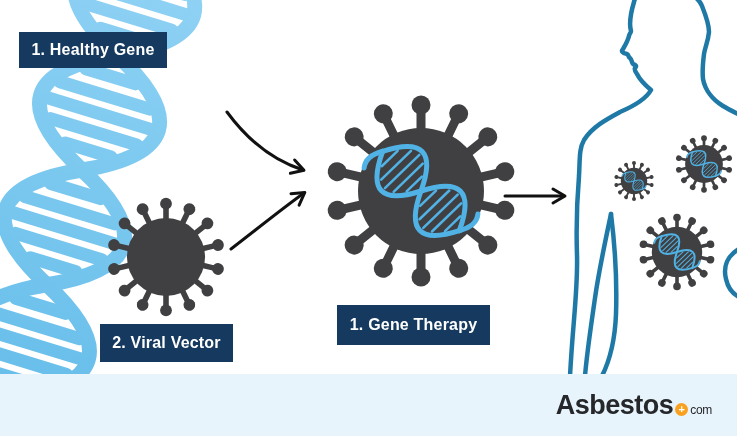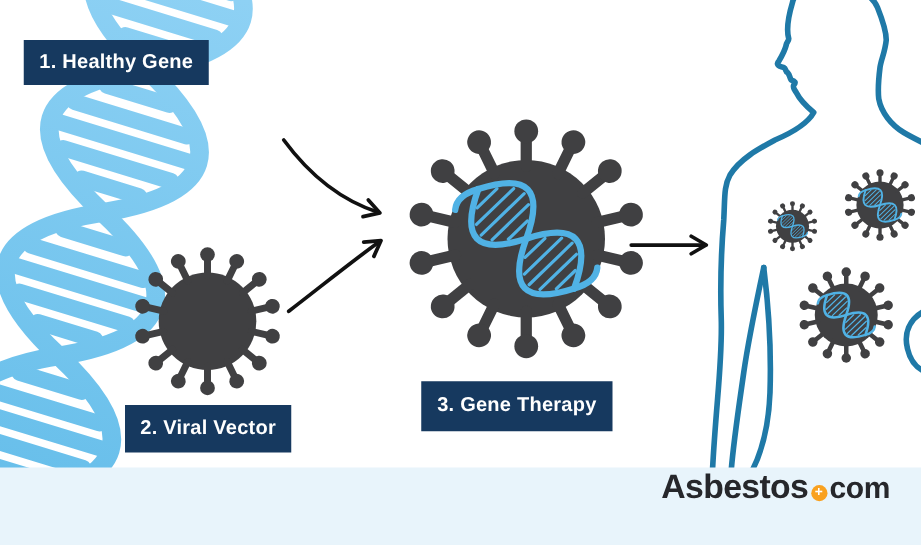--- a/index.html
+++ b/index.html
@@ -13,26 +13,26 @@
     position:absolute;display:flex;align-items:center;justify-content:center;
     background:var(--label-bg,#16395F);color:var(--label-text,#fff);
     font-weight:bold;font-size:16px;letter-spacing:.2px;
   }
   .label-1{left:19px;top:32px;width:148px;height:36px;}
   .label-2{left:100px;top:324px;width:133px;height:38px;}
   .label-3{left:337px;top:305px;width:153px;height:40px;}
   .footer{
     position:absolute;left:0;top:374px;width:737px;height:62px;
     background:var(--footer-bg,#E8F4FB);
-    display:flex;justify-content:flex-end;
+    display:flex;align-items:center;justify-content:flex-end;
     padding-right:25px;box-sizing:border-box;
   }
   .logo{display:flex;align-items:baseline;color:var(--logo-text,#26272B);}
   .logo .name{font-size:27px;font-weight:bold;letter-spacing:-.5px;}
-  .logo .tld{font-size:24px;font-weight:bold;letter-spacing:-.3px;}
+  .logo .tld{font-size:12px;font-weight:normal;letter-spacing:-.3px;}
   .badge{
     display:inline-flex;align-items:center;justify-content:center;
     width:13px;height:13px;border-radius:50%;
     background:var(--logo-badge,#F9A11F);color:#fff;
     font-size:11px;font-weight:bold;line-height:13px;
     margin:0 2px;transform:translateY(-1px);
   }
 </style>
 </head>
 <body>
@@ -151,21 +151,21 @@
       <path d="M 739,249 C 727,256 723,267 726,279 C 728,288 733,294 739,297"></path>
     </g>
 
     <use href="#virus-gene" transform="translate(613,160) scale(0.21)"></use>
     <use href="#virus-gene" transform="translate(674,134) scale(0.30)"></use>
     <use href="#virus-gene" transform="translate(637,212) scale(0.40)"></use>
   </svg>
 
   <div class="step-label label-1">1. Healthy Gene</div>
   <div class="step-label label-2">2. Viral Vector</div>
-  <div class="step-label label-3">3. Gene Therapy</div>
+  <div class="step-label label-3">1. Gene Therapy</div>
 
   <div class="footer">
     <div class="logo">
       <span class="name">Asbestos</span>
       <span class="badge">+</span>
       <span class="tld">com</span>
     </div>
   </div>
 
 </div>

